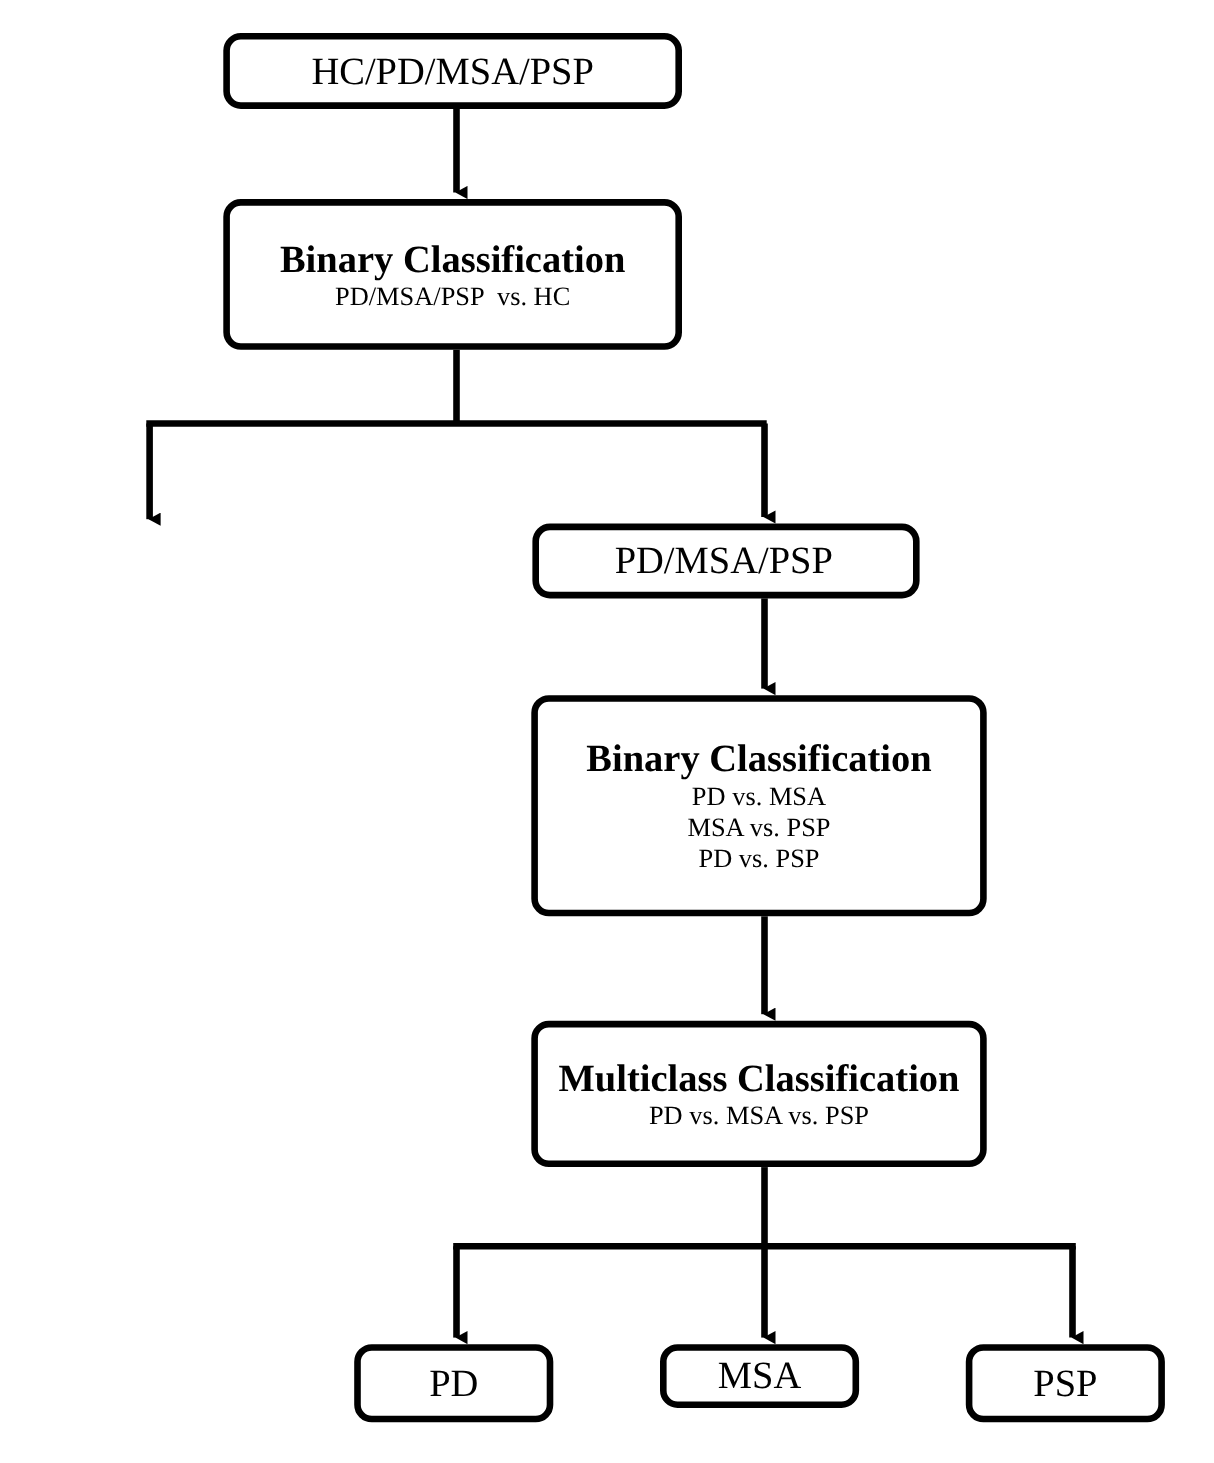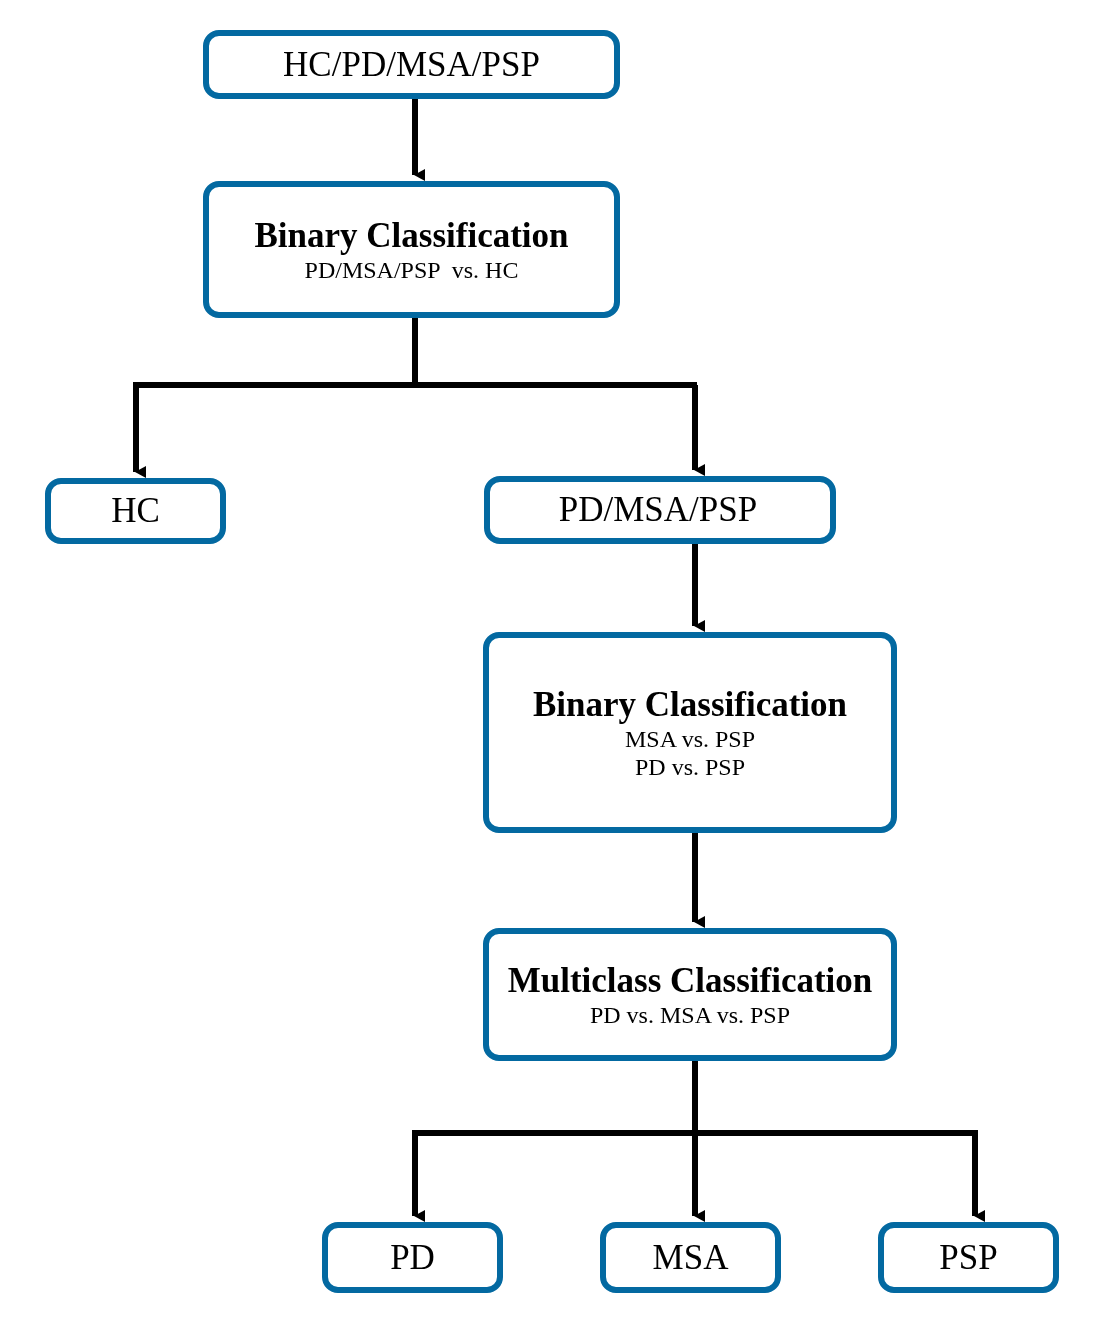--- a/index.html
+++ b/index.html
@@ -21,21 +21,21 @@
   #edges {
     position: absolute;
     left: 0;
     top: 0;
     width: 1104px;
     height: 1330px;
   }
   .node {
     position: absolute;
     box-sizing: border-box;
-    border: 6px solid #0369a1;
+    border: 6px solid #000000;
     border-radius: 16px;
     background: #ffffff;
     display: flex;
     flex-direction: column;
     align-items: center;
     justify-content: center;
     text-align: center;
     line-height: 1.18;
     z-index: 2;
   }
@@ -48,21 +48,21 @@
   .t-sub    { font-weight: normal; font-size: 24px; }
 
   
   #node-root      { left: 203px; top: 30px;   width: 417px; height: 69px; }
   #node-binary1   { left: 203px; top: 181px;  width: 417px; height: 137px; }
   #node-hc        { left: 45px;  top: 478px;  width: 181px; height: 66px; }
   #node-pdmsapsp  { left: 484px; top: 476px;  width: 352px; height: 68px; }
   #node-binary2   { left: 483px; top: 632px;  width: 414px; height: 201px; }
   #node-multi     { left: 483px; top: 928px;  width: 414px; height: 133px; }
   #node-pd        { left: 322px; top: 1222px; width: 181px; height: 71px; }
-  #node-msa       { left: 600px; top: 1222px; width: 181px; height: 71px; }
+  #node-msa       { left: 600px; top: 1222px; width: 181px; height: 58px; }
   #node-psp       { left: 878px; top: 1222px; width: 181px; height: 71px; }
 
   
   #node-pdmsapsp .line { transform: translateX(-2px); }
 </style>
 </head>
 <body>
 
 <div id="canvas">
 
@@ -96,30 +96,28 @@
 
   <div class="node" id="node-root">
     <span class="line t-plain">HC/PD/MSA/PSP</span>
   </div>
 
   <div class="node" id="node-binary1">
     <span class="line t-bold">Binary Classification</span>
     <span class="line t-sub">PD/MSA/PSP  vs. HC</span>
   </div>
 
-  <div class="node" id="node-hc">
-    <span class="line t-plain">HC</span>
-  </div>
 
   <div class="node" id="node-pdmsapsp">
     <span class="line t-plain">PD/MSA/PSP</span>
   </div>
 
   <div class="node" id="node-binary2">
     <span class="line t-bold">Binary Classification</span>
+    <span class="line t-sub">PD vs. MSA</span>
     <span class="line t-sub">MSA vs. PSP</span>
     <span class="line t-sub">PD vs. PSP</span>
   </div>
 
   <div class="node" id="node-pd">
     <span class="line t-plain">PD</span>
   </div>
 
   <div class="node" id="node-multi">
     <span class="line t-bold">Multiclass Classification</span>

